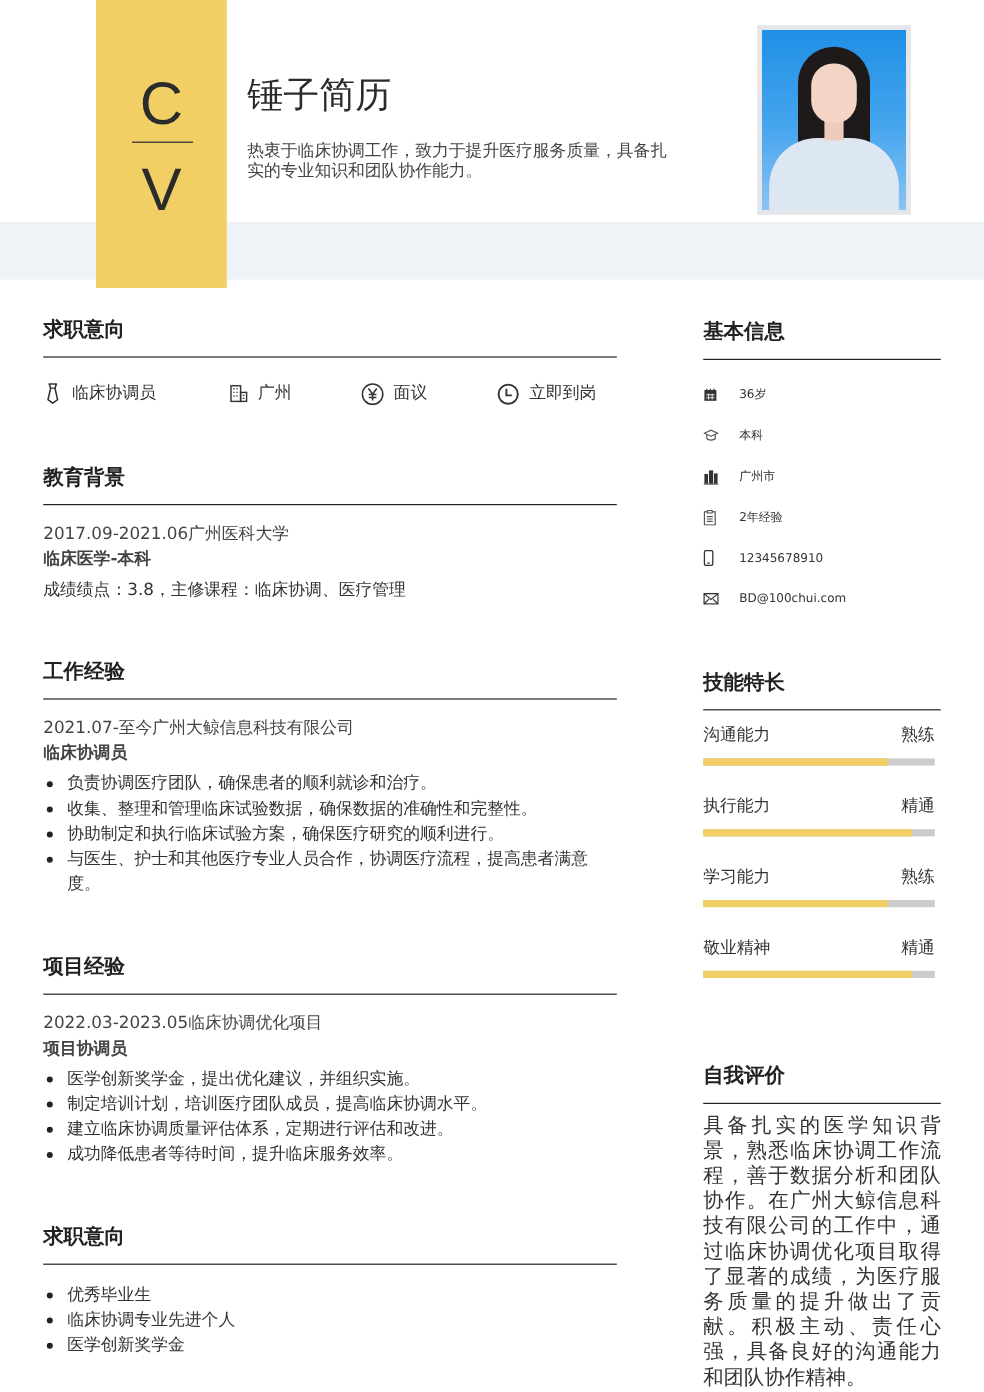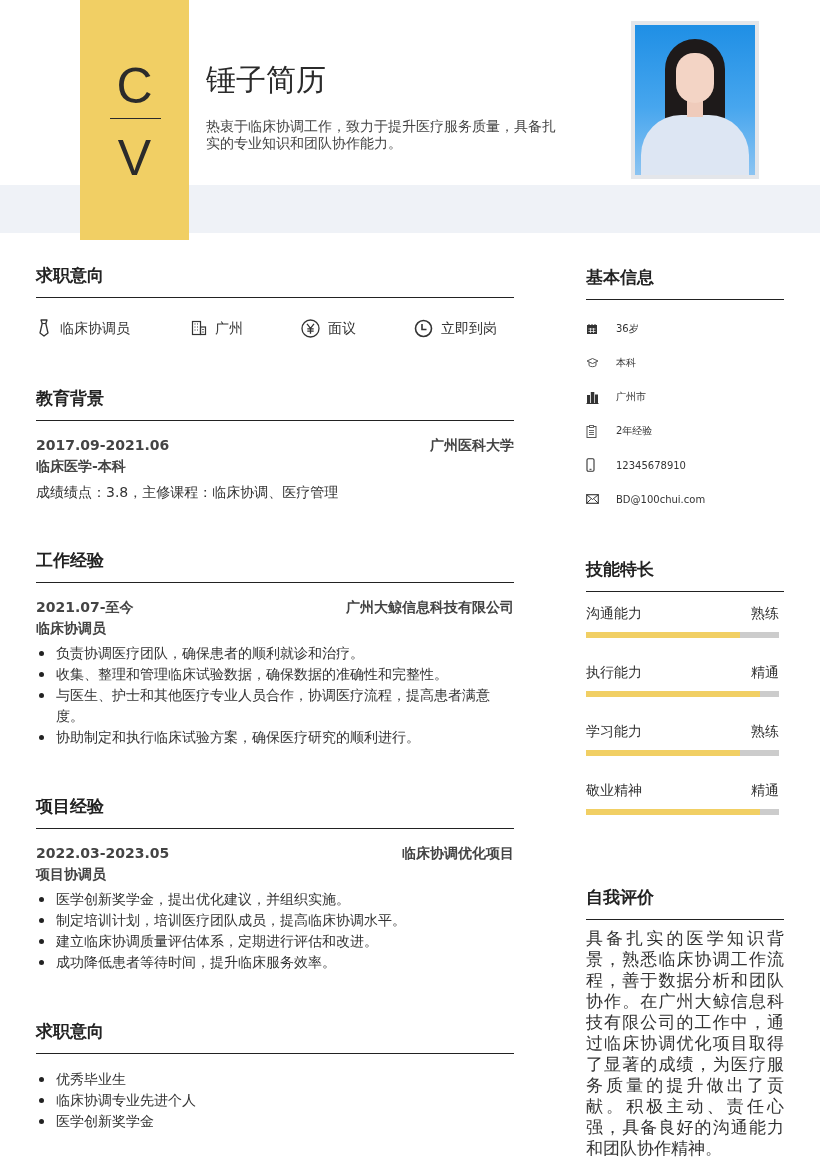--- a/index.html
+++ b/index.html
@@ -24,21 +24,21 @@
 
   .left { position: absolute; left: 36px; width: 478px; }
   .right { position: absolute; left: 586px; width: 198px; }
   .sec-title { font-size: 17px; font-weight: bold; color: #222222; line-height: 24px; }
   .sec-rule { height: 1px; background: #222222; margin-top: 10px; }
 
   .intent-row { display: flex; margin-top: 20px; font-size: 14px; line-height: 20px; }
   .intent-item { display: flex; align-items: center; }
   .intent-item svg { margin-right: 8px; }
 
-  .entry-head { display: flex; justify-content: space-between; margin-top: 14px; font-size: 14px; font-weight: bold; color: #444444; line-height: 20px; }
+  .entry-head { display: flex; justify-content: flex-start; margin-top: 14px; font-size: 14px; font-weight: normal; color: #444444; line-height: 20px; }
   .entry-sub { font-size: 14px; font-weight: bold; color: #444444; line-height: 20px; margin-top: 1px; }
   .entry-text { font-size: 14px; line-height: 21px; margin-top: 6px; color: #333333; }
   ul.bullets { list-style: none; margin-top: 5px; }
   ul.bullets li { position: relative; padding-left: 20px; font-size: 14px; line-height: 21px; color: #333333; }
   ul.bullets li::before { content: ""; position: absolute; left: 3px; top: 8px; width: 5px; height: 5px; border-radius: 50%; background: #222222; }
 
   .info-list { margin-top: 12px; }
   .info-item { display: flex; align-items: center; height: 34px; font-size: 10px; color: #333333; }
   .info-item .ic { width: 30px; display: flex; align-items: center; }
 
@@ -121,22 +121,22 @@
   <div class="sec-title">工作经验</div>
   <div class="sec-rule"></div>
   <div class="entry-head">
     <span>2021.07-至今</span>
     <span>广州大鲸信息科技有限公司</span>
   </div>
   <div class="entry-sub">临床协调员</div>
   <ul class="bullets">
     <li>负责协调医疗团队，确保患者的顺利就诊和治疗。</li>
     <li>收集、整理和管理临床试验数据，确保数据的准确性和完整性。</li>
+    <li>协助制定和执行临床试验方案，确保医疗研究的顺利进行。</li>
     <li>与医生、护士和其他医疗专业人员合作，协调医疗流程，提高患者满意度。</li>
-    <li>协助制定和执行临床试验方案，确保医疗研究的顺利进行。</li>
   </ul>
 </div>
 
 <div class="left" style="top:794px;">
   <div class="sec-title">项目经验</div>
   <div class="sec-rule"></div>
   <div class="entry-head">
     <span>2022.03-2023.05</span>
     <span>临床协调优化项目</span>
   </div>

